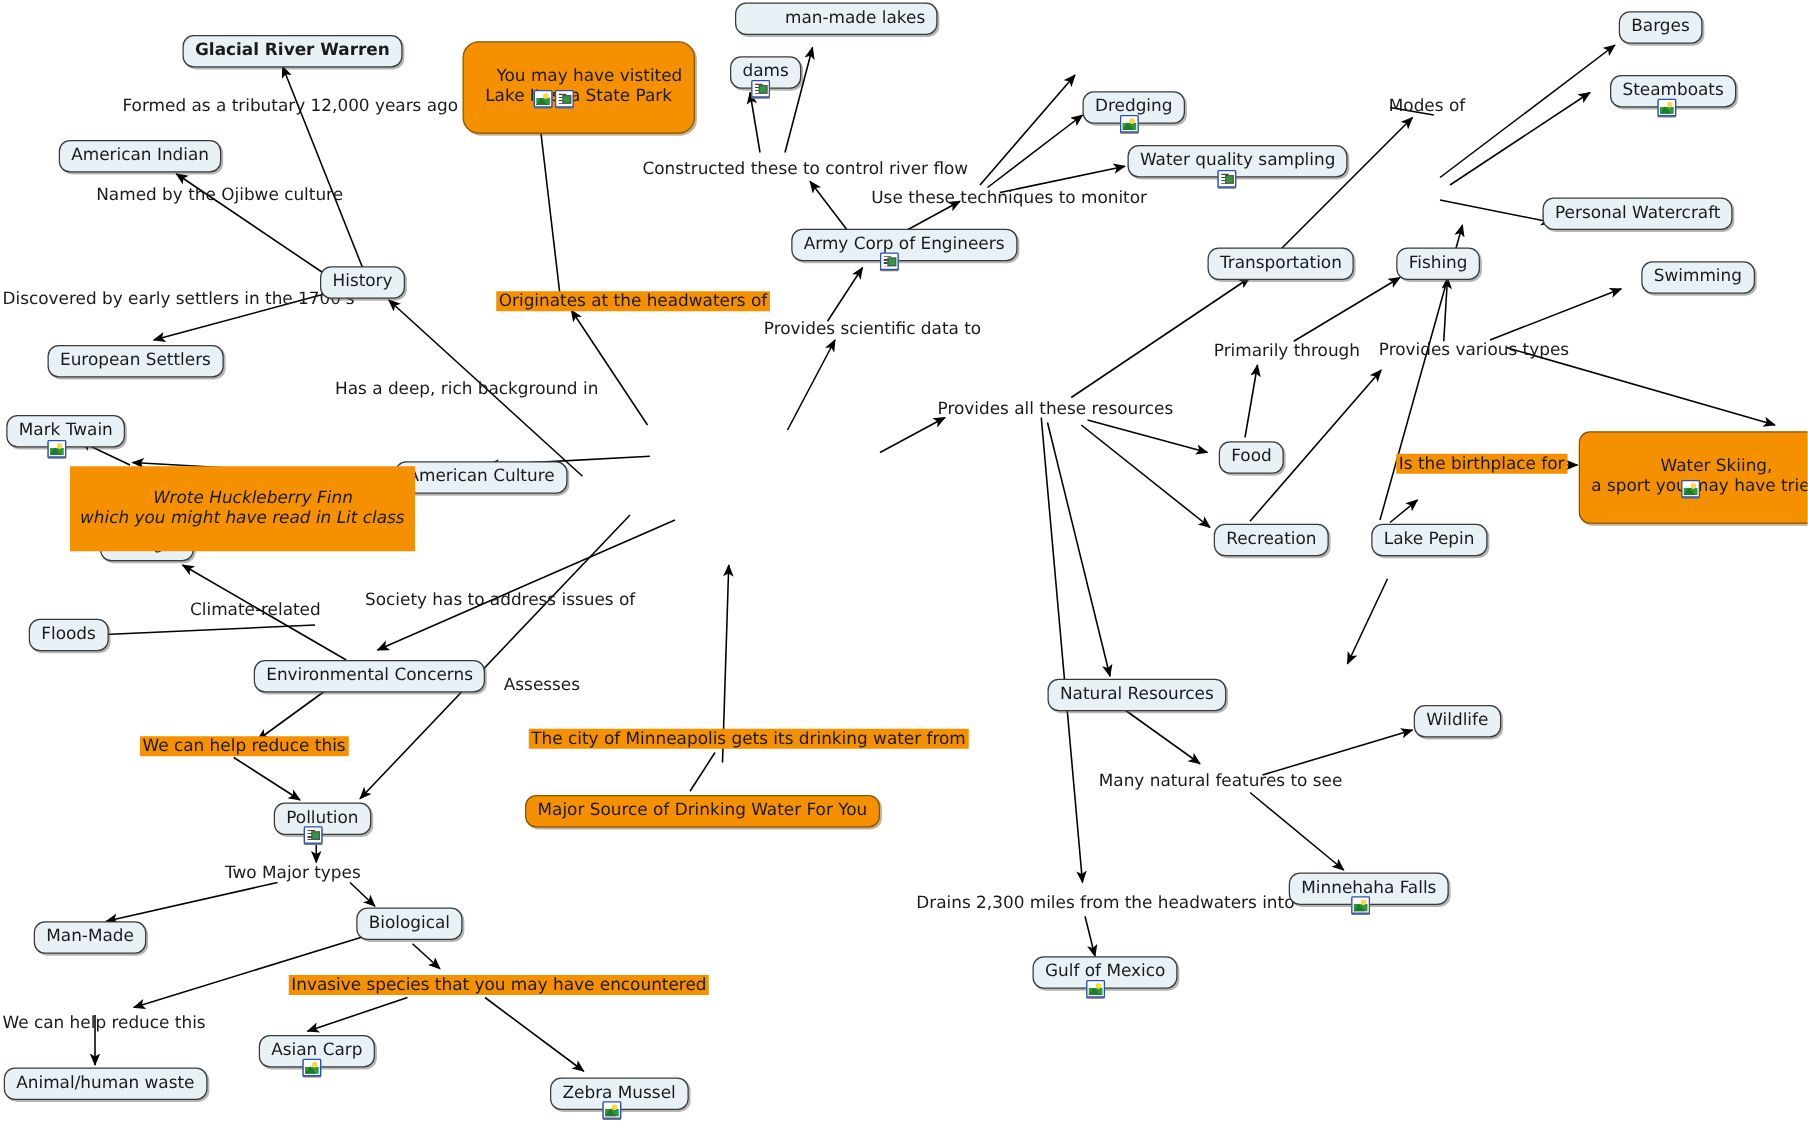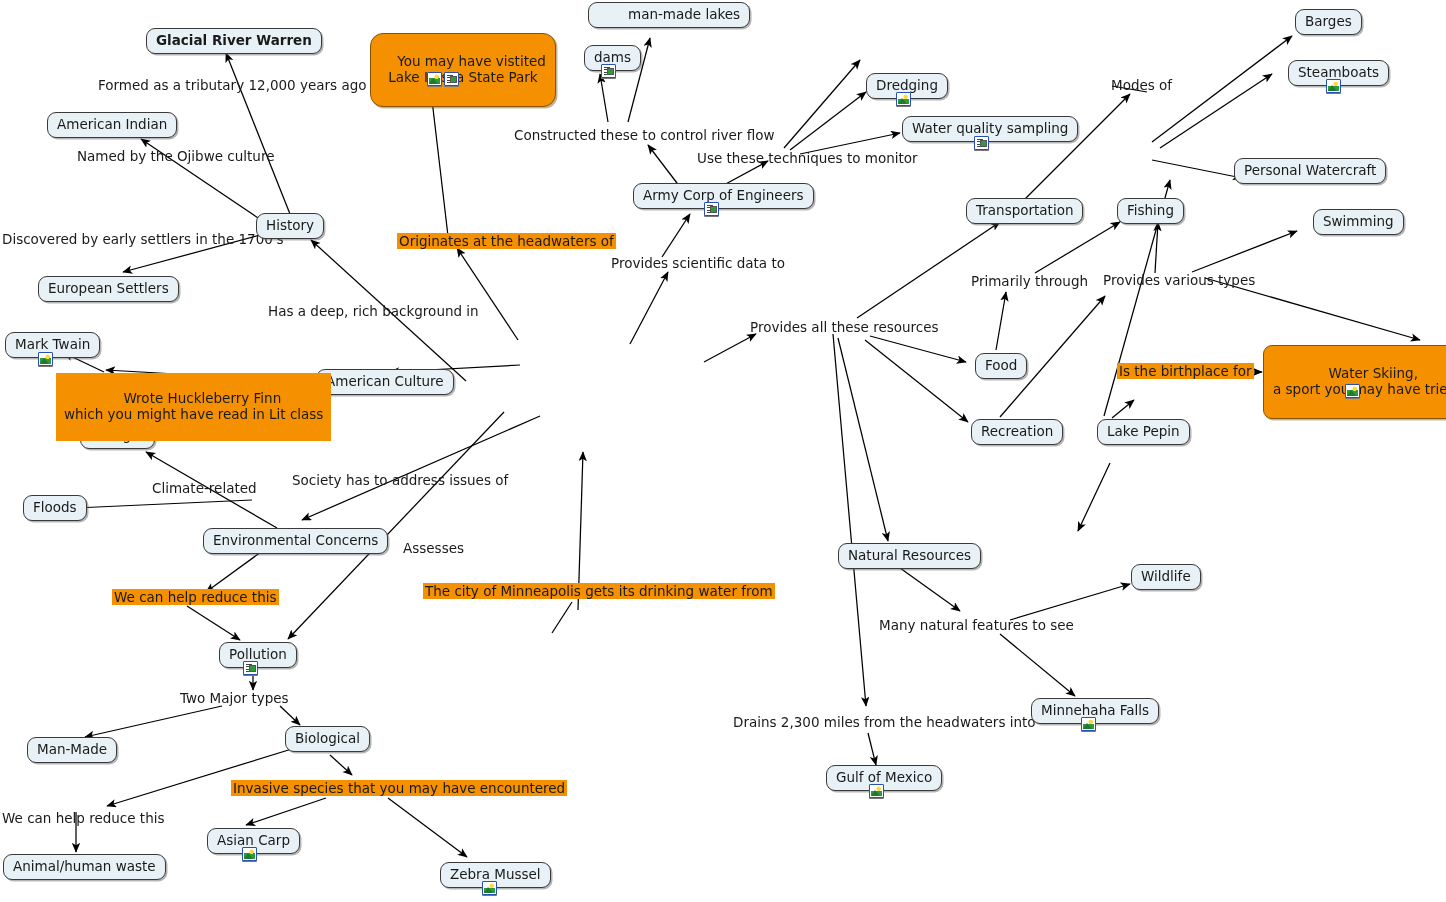--- a/index.html
+++ b/index.html
@@ -356,33 +356,36 @@
   <div class="node orange" style="left:370px;top:33px;white-space:pre;border-radius:13px;">
     <span>You may have vistited
 Lake Itasca State Park</span>
   </div>
   <div class="icons" style="left:427px;top:72px;">
     <span class="ic pic"></span>
     <span class="ic doc"></span>
   </div>
 
 
-  <div class="node orange" style="left:56px;top:373px;white-space:pre;padding:2px 8px;border-radius:0;box-shadow:none;border:none;">
+  <div class="node orange" style="left:56px;top:373px;white-space:pre;padding:2px 8px;border-radius:0;box-shadow:none;border:none;font-style:italic;">
     <span>Wrote Huckleberry Finn
 which you might have read in Lit class</span>
   </div>
 
   <div class="node orange" style="left:1263px;top:345px;white-space:pre;">
     <span>Water Skiing,
 a sport you may have tried</span>
   </div>
   <div class="icons" style="left:1345px;top:384px;">
     <span class="ic pic"></span>
   </div>
 
+  <div class="node orange" style="left:420px;top:636px;">
+    <span>Major Source of Drinking Water For You</span>
+  </div>
 
   <div class="lbl" style="left:98px;top:77px;">
     <span>Formed as a tributary 12,000 years ago for</span>
   </div>
 
   <div class="lbl" style="left:77px;top:148px;">
     <span>Named by the Ojibwe culture</span>
   </div>
 
   <div class="lbl" style="left:2px;top:231px;">

